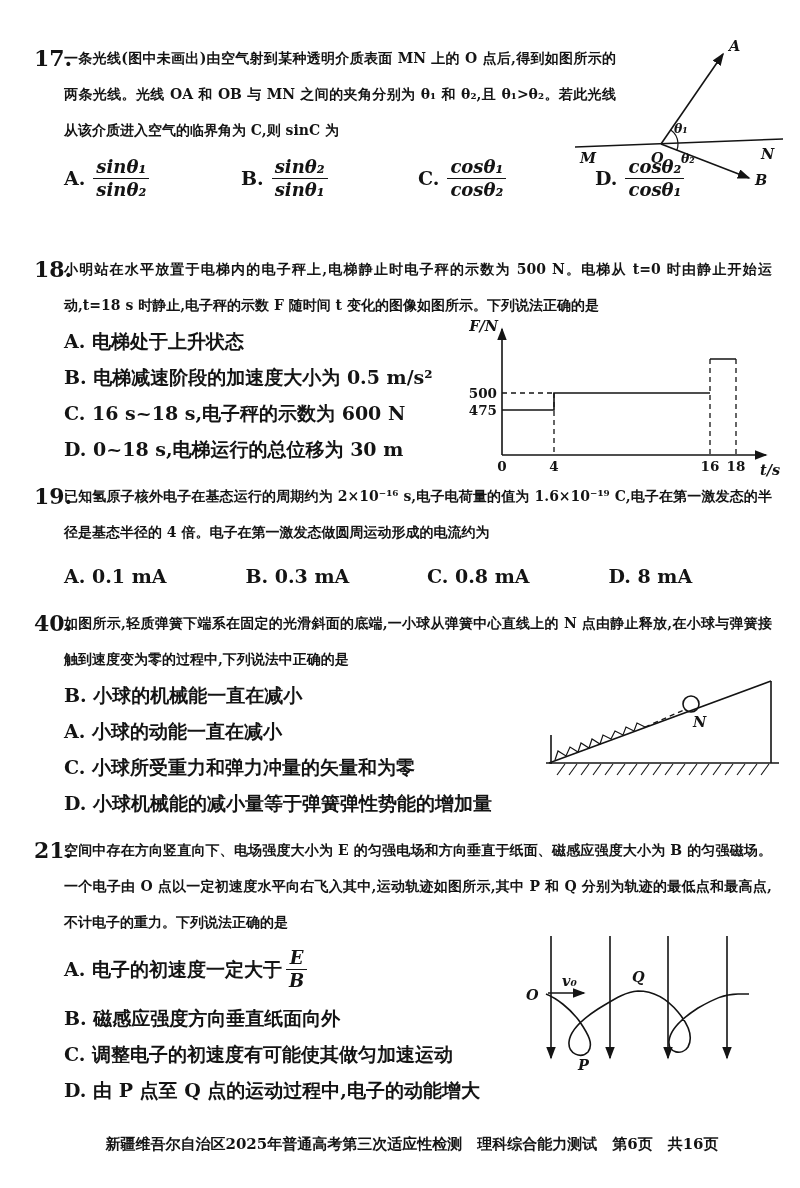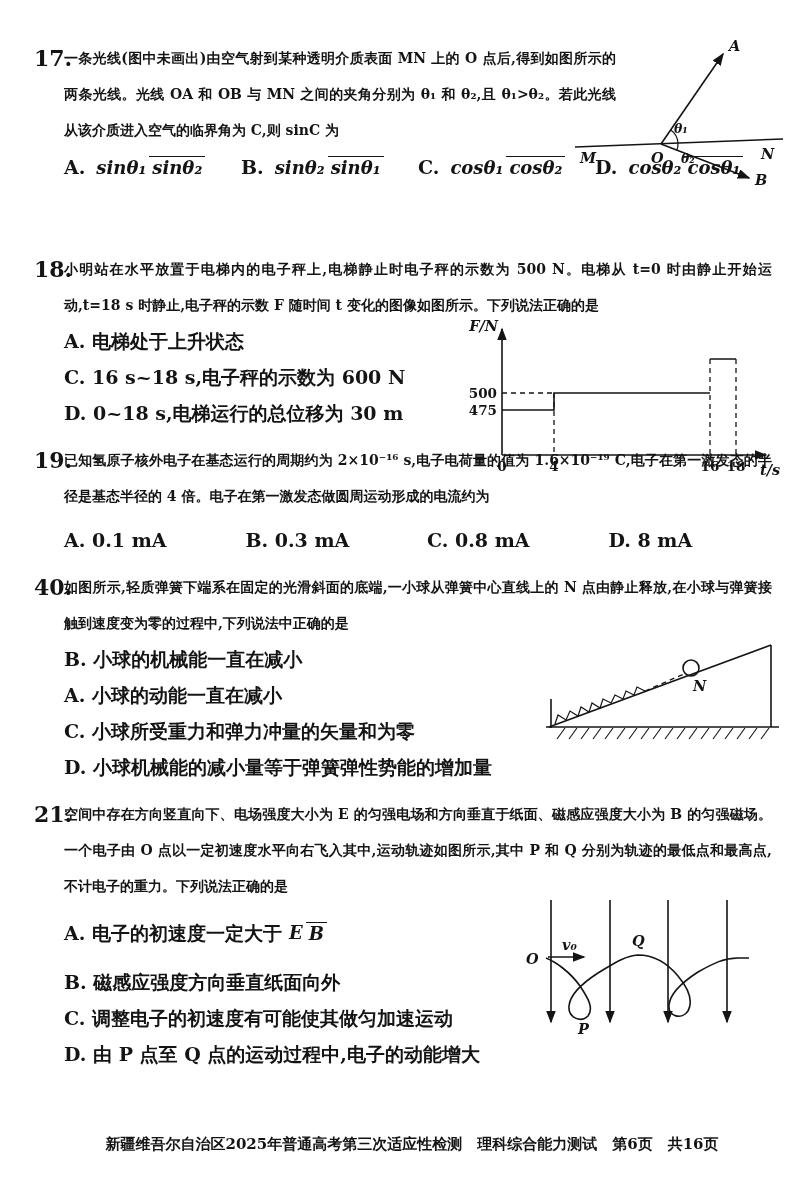--- a/index.html
+++ b/index.html
@@ -11,21 +11,21 @@
   .qrow{display:flex;}
   .qnum{width:30px;flex:0 0 30px;line-height:36px;font-size:22px;}
   .qbody{flex:1;}
   .stem{font-size:14px;line-height:36px;text-align:justify;}
   .stem.narrow{width:552px;}
   .optrow{display:flex;margin:8px 0 0 0;font-size:19px;}
   .optrow .opt{flex:1;}
   .optlist .option{font-size:19px;line-height:36px;}
   .fracopt{display:flex;align-items:center;}
   .opt-label{margin-right:4px;}
-  .frac{display:inline-flex;flex-direction:row;align-items:center;
+  .frac{display:inline-flex;flex-direction:column;align-items:center;
         vertical-align:middle;font-style:italic;line-height:1.2;font-size:18px;margin-left:4px;}
   .frac .den{border-top:1.6px solid #141414;}
   .frac .num,.frac .den{padding:0 3px;}
   .optfrac-row{display:flex;align-items:center;font-size:19px;line-height:24px;margin:6px 0 8px 0;min-height:46px;}
   .fig{position:absolute;}
   svg{display:block;}
   svg line,svg path,svg polyline,svg circle{stroke:#141414;fill:none;stroke-width:1.6;}
   svg .thin{stroke-width:1.2;}
   svg text{font-family:"DejaVu Serif","Liberation Serif",serif;font-size:14.5px;
            font-style:italic;fill:#141414;stroke:none;font-weight:600;}
@@ -129,20 +129,21 @@
         <text x="38" y="16" text-anchor="end">F/N</text>
         <text x="300" y="160">t/s</text>
       </svg>
     </div>
     <div class="qrow">
       <div class="qnum">18.</div>
       <div class="qbody">
         <div class="stem">小明站在水平放置于电梯内的电子秤上,电梯静止时电子秤的示数为 500 N。电梯从 t=0 时由静止开始运动,t=18 s 时静止,电子秤的示数 F 随时间 t 变化的图像如图所示。下列说法正确的是</div>
         <div class="optlist" style="max-width:430px;">
           <div class="option">A. 电梯处于上升状态</div>
+          <div class="option">B. 电梯减速阶段的加速度大小为 0.5 m/s²</div>
           <div class="option">C. 16 s~18 s,电子秤的示数为 600 N</div>
           <div class="option">D. 0~18 s,电梯运行的总位移为 30 m</div>
         </div>
       </div>
     </div>
   </div>
 
   <div class="question">
     <div class="qrow">
       <div class="qnum">19.</div>

